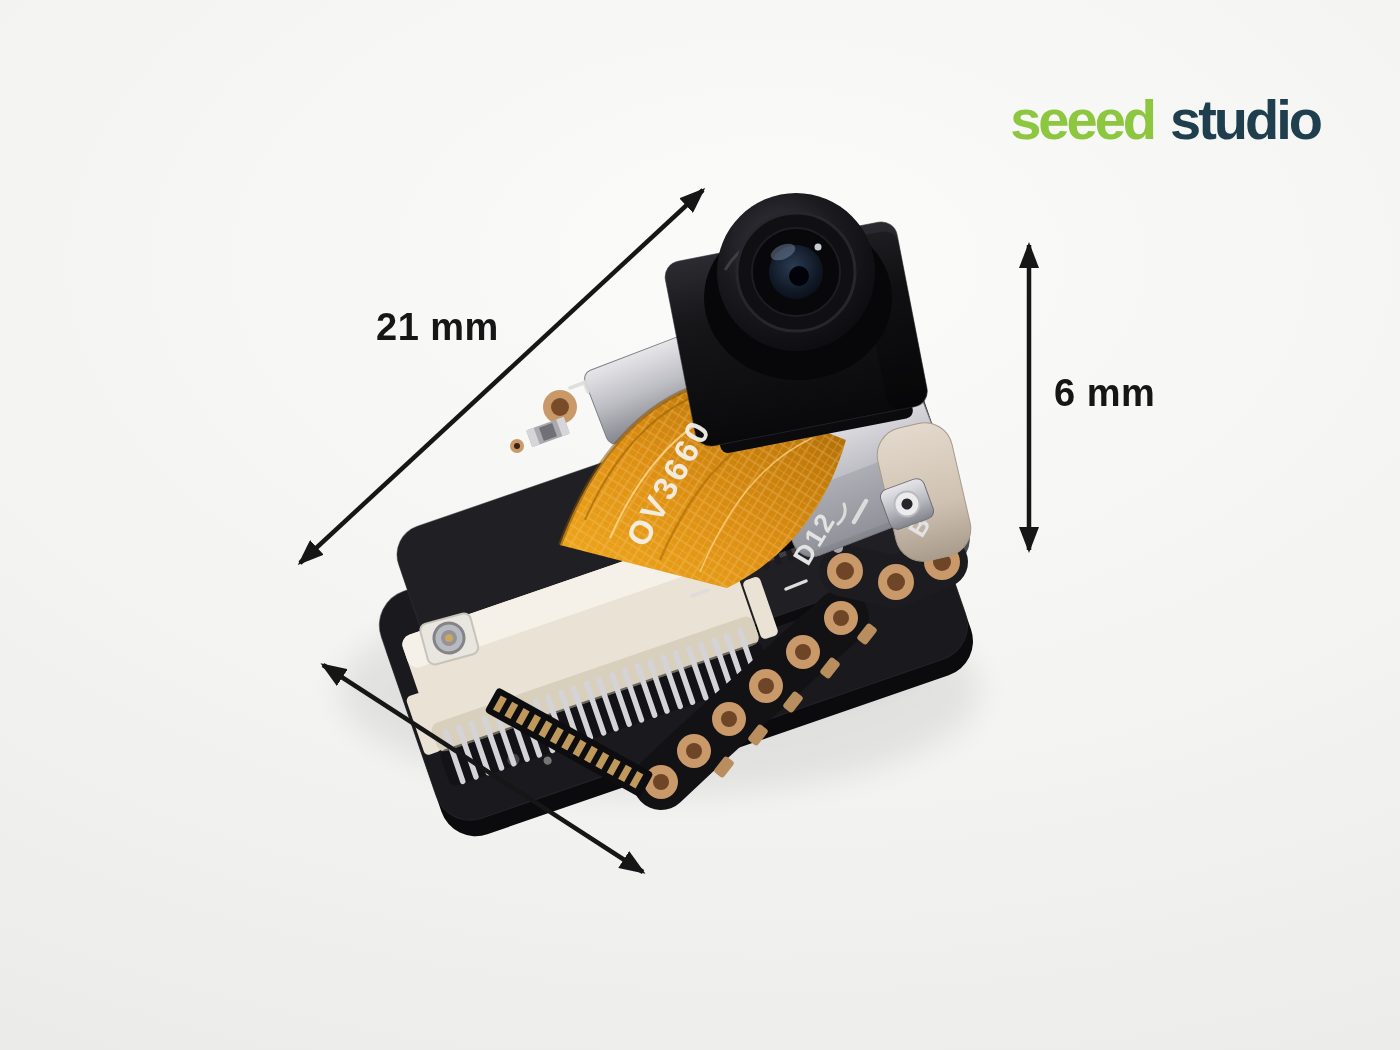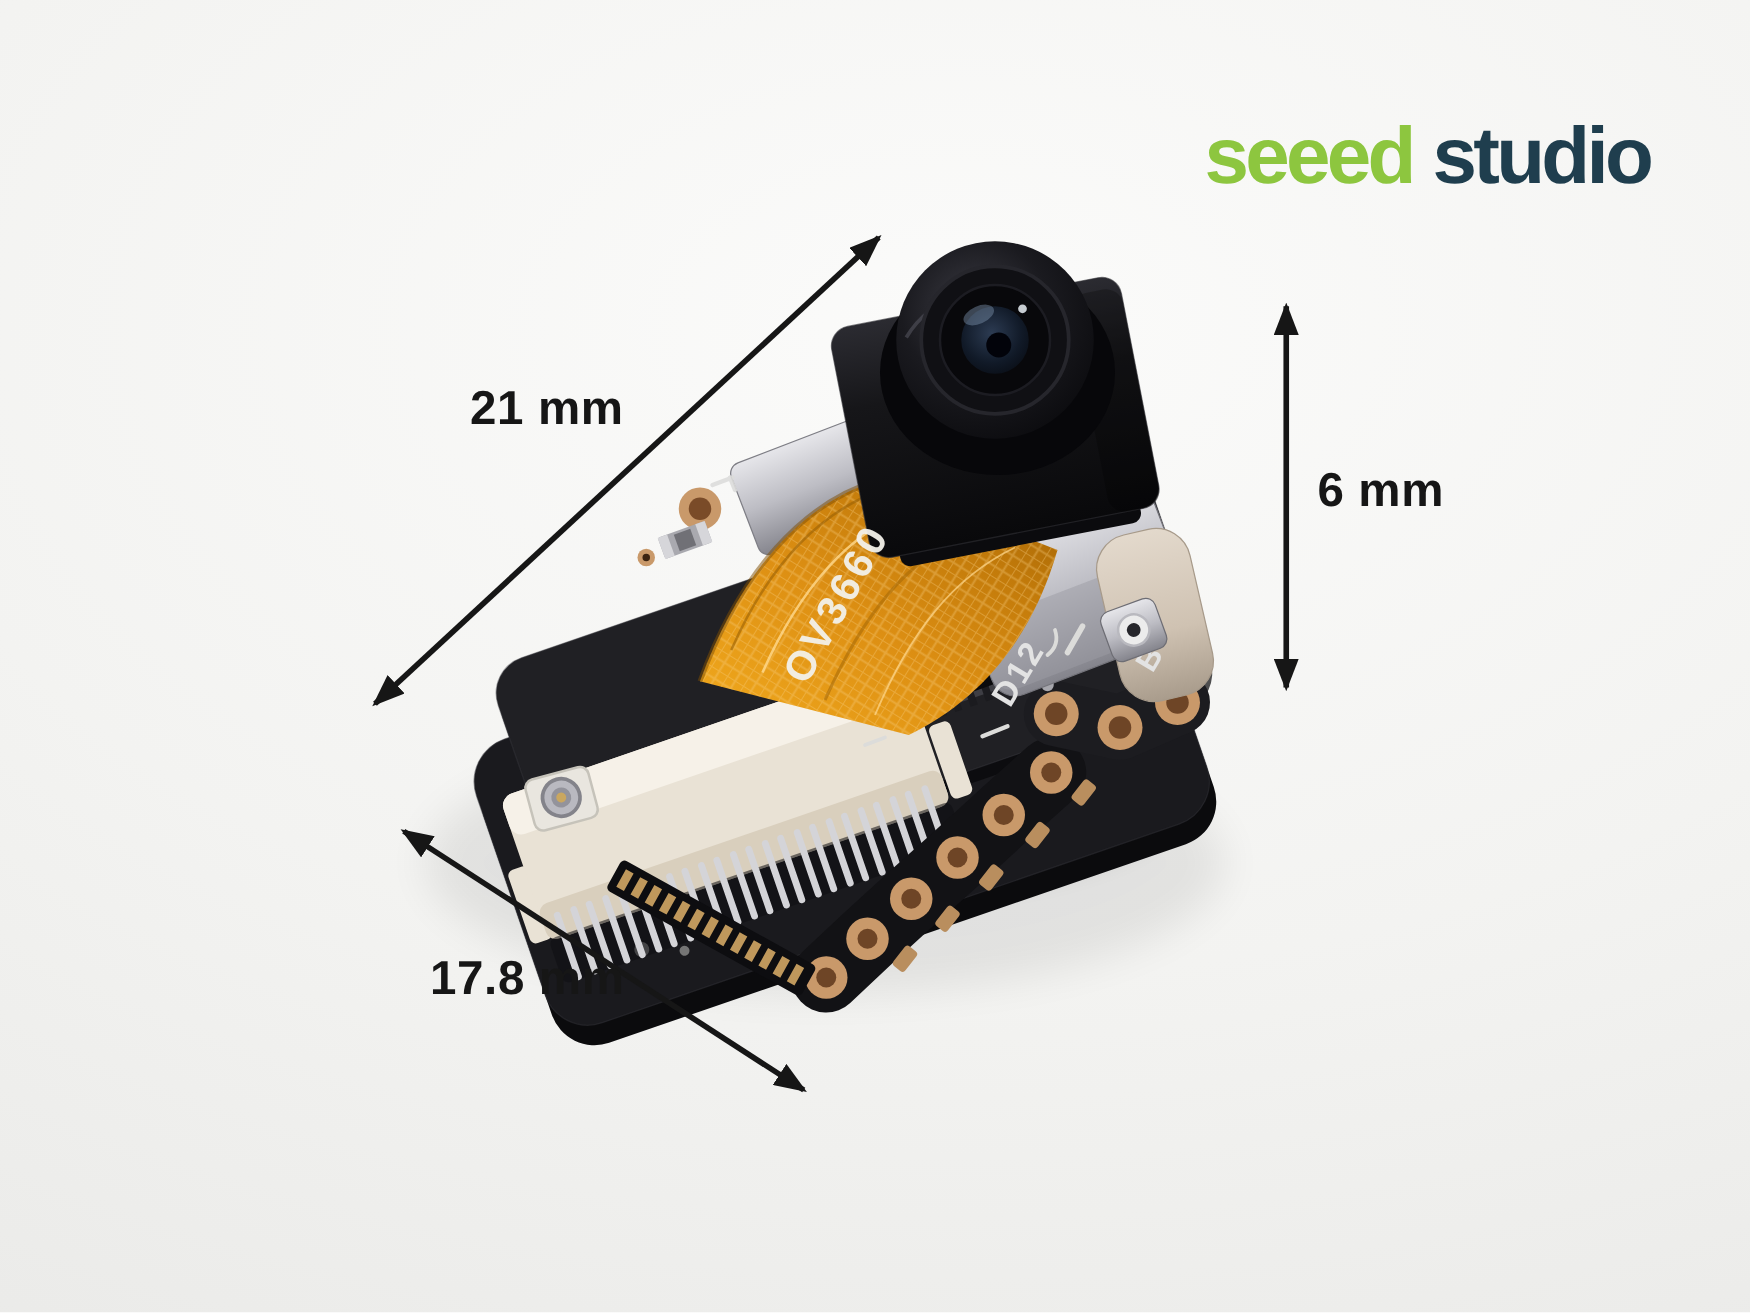--- a/index.html
+++ b/index.html
@@ -20,21 +20,21 @@
     white-space:nowrap;
     text-align:right;
   }
   #dim-length{left:376px;top:306px;}
   #dim-height{left:1054px;top:372px;}
   #dim-width{left:344px;top:762px;}
   .logo{
     position:absolute;
     left:880px;top:92px;width:440px;
     text-align:right;
-    font-size:64px;font-weight:800;
+    font-size:56px;font-weight:800;
     letter-spacing:-3px;line-height:1;
     white-space:nowrap;
   }
   .logo .w1{color:var(--logo-green,#8dc63f);}
   .logo .w2{color:var(--logo-navy,#1f3e4e);margin-left:16px;}
   
   .dim{stroke:var(--ink,#161616);stroke-width:4.5;}
   .pcb-top{fill:var(--pcb-dark,#1a1a1e);}
   .copper{fill:var(--copper,#c9996a);}
   .cream{fill:var(--connector-cream,#e9e2d5);}
@@ -253,19 +253,18 @@
     <circle cx="907" cy="504" r="5.5" fill="#26262b"></circle>
   </g>
 
   <line class="dim" x1="300" y1="563" x2="703" y2="190" marker-start="url(#ah)" marker-end="url(#ah)"></line>
   <line class="dim" x1="1029" y1="550" x2="1029" y2="245" marker-start="url(#ah)" marker-end="url(#ah)"></line>
   <line class="dim" x1="323" y1="665" x2="643" y2="872" marker-start="url(#ah)" marker-end="url(#ah)"></line>
 </svg>
 
 <div class="dim-label" id="dim-length">21 mm</div>
 <div class="dim-label" id="dim-height">6 mm</div>
-<div class="dim-label" id="dim-width">17.8 mm</div>
 
 <div class="logo">
   <span class="w1">seeed</span><span class="w2">studio</span>
 </div>
 
 </div>
 
 </body></html>

